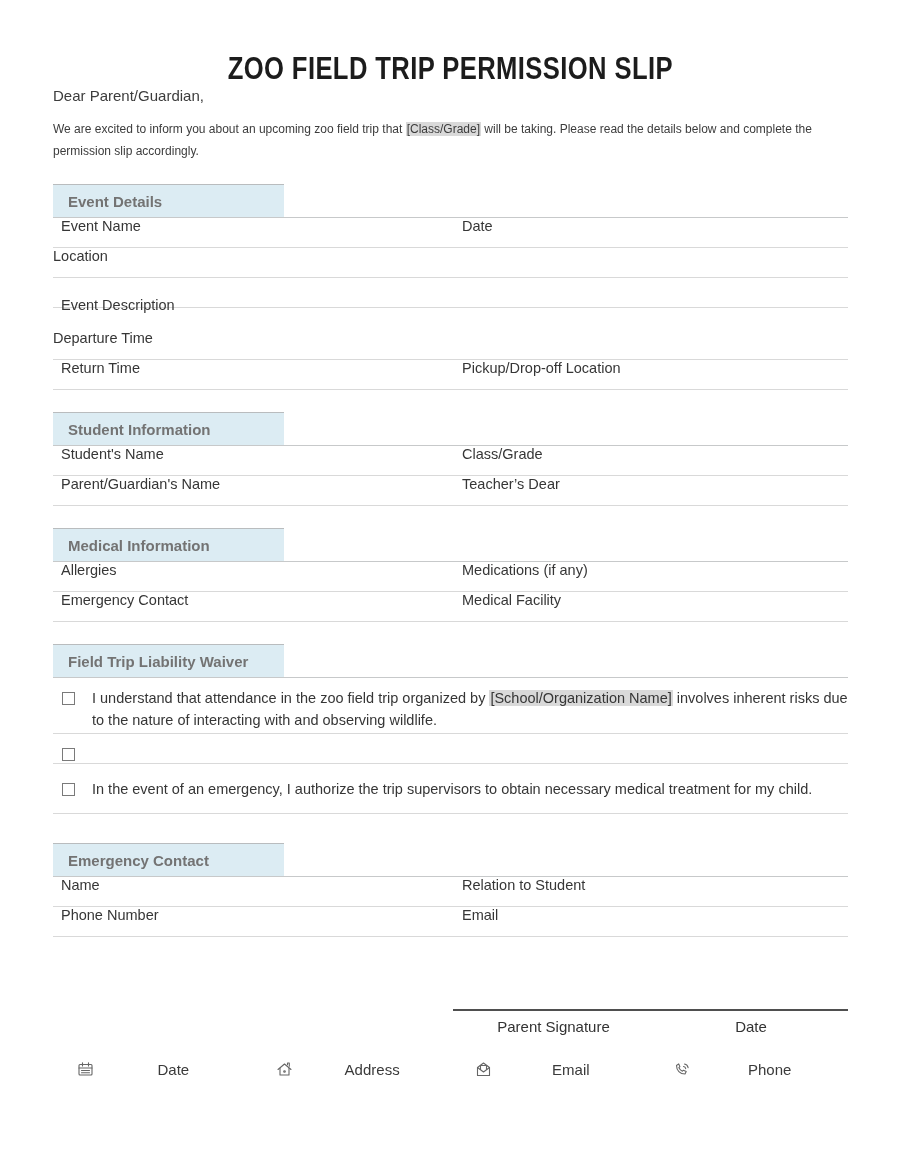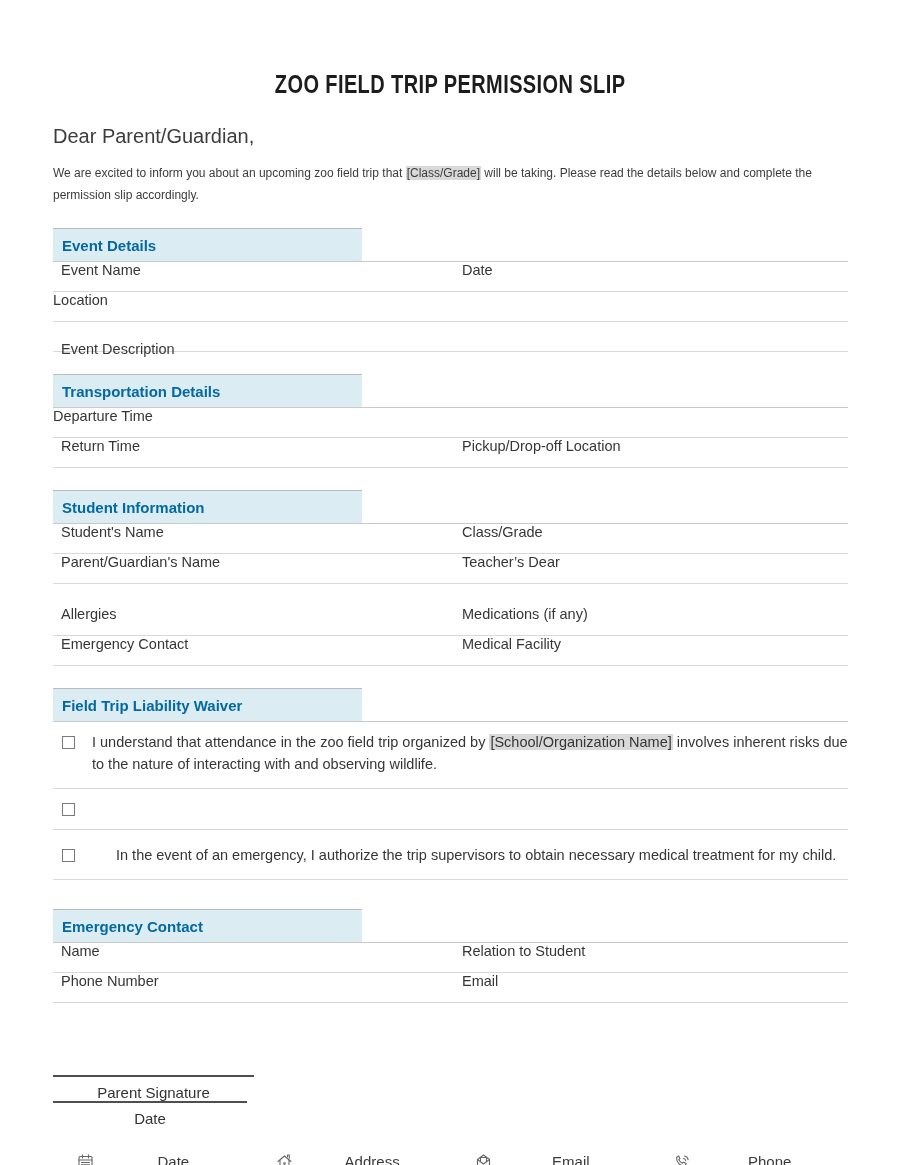--- a/index.html
+++ b/index.html
@@ -10,95 +10,94 @@
     height: 1165px;
     margin: 0 auto;
     background: #fff;
     font-family: "Liberation Sans", sans-serif;
     color: #3a3a3a;
     overflow: hidden;
   }
   .content { padding: 0 52px 0 53px; }
 
   .title {
-    margin-top: 70px;
+    margin-top: 50px;
     text-align: center;
-    font-size: 25px;
+    font-size: 32px;
     font-weight: bold;
     color: #1c1c1c;
     letter-spacing: 0.5px;
     white-space: nowrap;
   }
   .title .condensed { display: inline-block; transform: scaleX(0.80); transform-origin: center; }
 
-  .greeting { margin-top: 26px; font-size: 20px; color: #3c3c3c; }
+  .greeting { font-size: 15px; color: #3c3c3c; }
 
   .intro {
     margin-top: 15px;
     font-size: 12px;
     line-height: 21.5px;
     color: #3c3c3c;
     max-width: 795px;
   }
   .ph {
     background: var(--highlight, #d9d9d9);
     padding: 0 1px;
   }
 
   .section { margin-top: 22px; }
   .sec-head-row { border-bottom: 1px solid var(--section-line, #c7c9ca); }
   .sec-head {
-    width: 309px;
+    width: 231px;
     height: 33px;
     background: var(--accent, #dcecf3);
     border-top: 1px solid #b9bcbe;
     display: flex;
     align-items: center;
-    padding-left: 9px;
+    padding-left: 15px;
     font-size: 15px;
     font-weight: bold;
-    color: #0369a1;
+    color: #737373;
   }
 
   .row {
     display: flex;
     height: 30px;
     border-bottom: 1px solid var(--row-line, #d9d9d9);
     font-size: 14.5px;
     color: #363636;
   }
   .cell-left { width: 409px; padding-left: 8px; }
   .cell-right { flex: 1; }
   .cell-full { width: 100%; padding-left: 8px; margin-top: 19px; }
 
   .waiver-item {
     display: flex;
     align-items: flex-start;
-    padding: 9px 0 13px 0;
+    padding: 9px 0 2px 0;
     border-bottom: 1px solid var(--row-line, #d9d9d9);
     font-size: 14.5px;
     line-height: 22px;
     color: #363636;
   }
-  .waiver-item.last { padding: 14px 0 13px 0; gap: 24px; }
+  .waiver-item.last { padding: 14px 0 13px 0; }
   .checkbox {
     flex: 0 0 auto;
     width: 13px;
     height: 13px;
     border: 1px solid #7a7a7a;
     margin: 5px 17px 0 9px;
     background: #fff;
   }
   .waiver-text { flex: 1; }
 
   .signature-row {
     margin-top: 72px;
     display: flex;
     justify-content: flex-end;
-    flex-direction: column;
   }
   .sig { text-align: center; }
   .sig-left { width: 201px; }
   .sig-right { width: 194px; }
   .sig-line { border-top: 2px solid #4f4f4f; }
   .sig-label { padding-top: 7px; font-size: 15px; color: #333; }
 
   .footer {
     margin-top: 25px;
     display: flex;
@@ -138,25 +137,20 @@
       </div>
       <div class="row">
         <span class="cell-right">Location</span>
       </div>
       <div class="row">
         <span class="cell-full">Event Description</span>
       </div>
     </div>
 
     <div class="section">
-      <div class="sec-head-row">
-        <div class="sec-head">
-          <span>Transportation Details</span>
-        </div>
-      </div>
       <div class="row">
         <span class="cell-right">Departure Time</span>
       </div>
       <div class="row">
         <span class="cell-left">Return Time</span>
         <span class="cell-right">Pickup/Drop-off Location</span>
       </div>
     </div>
 
     <div class="section">
@@ -169,20 +163,25 @@
         <span class="cell-left">Student's Name</span>
         <span class="cell-right">Class/Grade</span>
       </div>
       <div class="row">
         <span class="cell-left">Parent/Guardian's Name</span>
         <span class="cell-right">Teacher’s Dear</span>
       </div>
     </div>
 
     <div class="section">
+      <div class="sec-head-row">
+        <div class="sec-head">
+          <span>Medical Information</span>
+        </div>
+      </div>
       <div class="row">
         <span class="cell-left">Allergies</span>
         <span class="cell-right">Medications (if any)</span>
       </div>
       <div class="row">
         <span class="cell-left">Emergency Contact</span>
         <span class="cell-right">Medical Facility</span>
       </div>
     </div>
 

